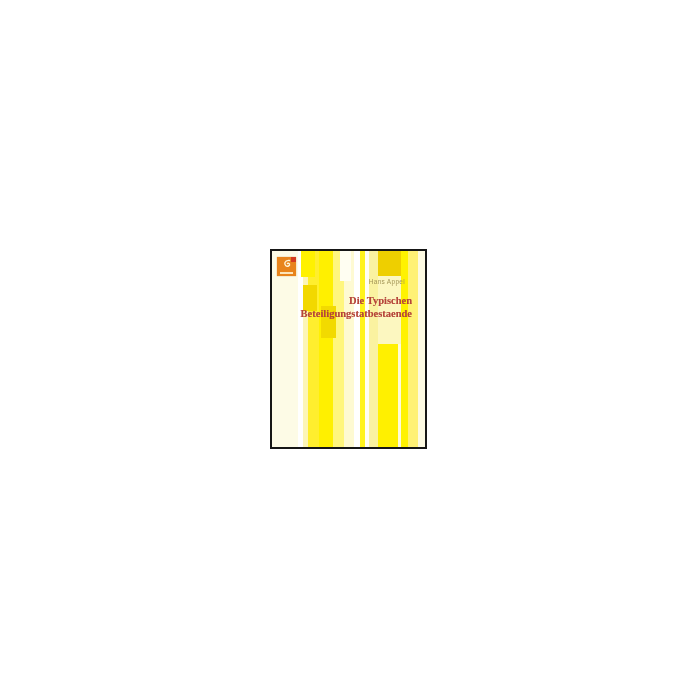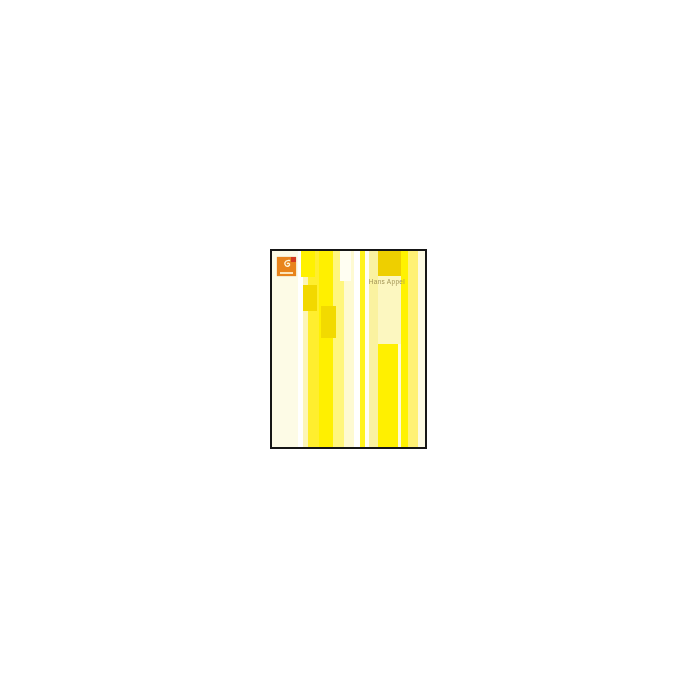--- a/index.html
+++ b/index.html
@@ -132,15 +132,19 @@
     <div class="publisher-logo" style="background: rgb(232, 132, 28);">
       <span class="logo-accent" style="background: rgb(212, 59, 32);"></span>
       <svg class="logo-glyph" viewBox="0 0 13 11" xmlns="http://www.w3.org/2000/svg">
         <path d="M9.5 1.5 C9.5 1.5 6 1 5 3.5 C4 6 6.5 8 8.5 7 C10.5 6 9.5 3.5 7.5 4.5" fill="none" stroke="#fdf3d7" stroke-width="1.4" stroke-linecap="round"></path>
       </svg>
       <span class="logo-caption"></span>
     </div>
 
     <div class="author-line" style="color: rgb(163, 149, 87);">Hans Appel</div>
 
+    <div class="title-block" style="color: rgb(181, 68, 58);">
+      <div>Die Typischen</div>
+      <div>Beteiligungstatbestaende</div>
+    </div>
 
   </div>
 </div>
 
 </body></html>

